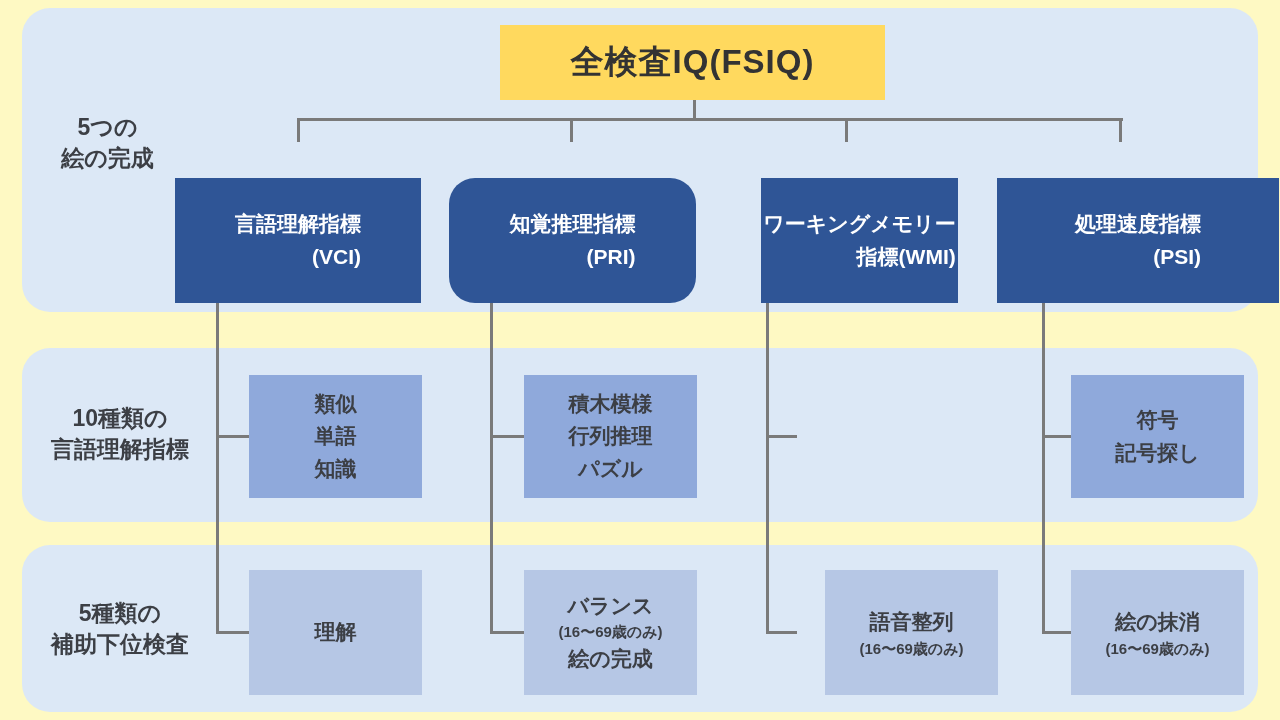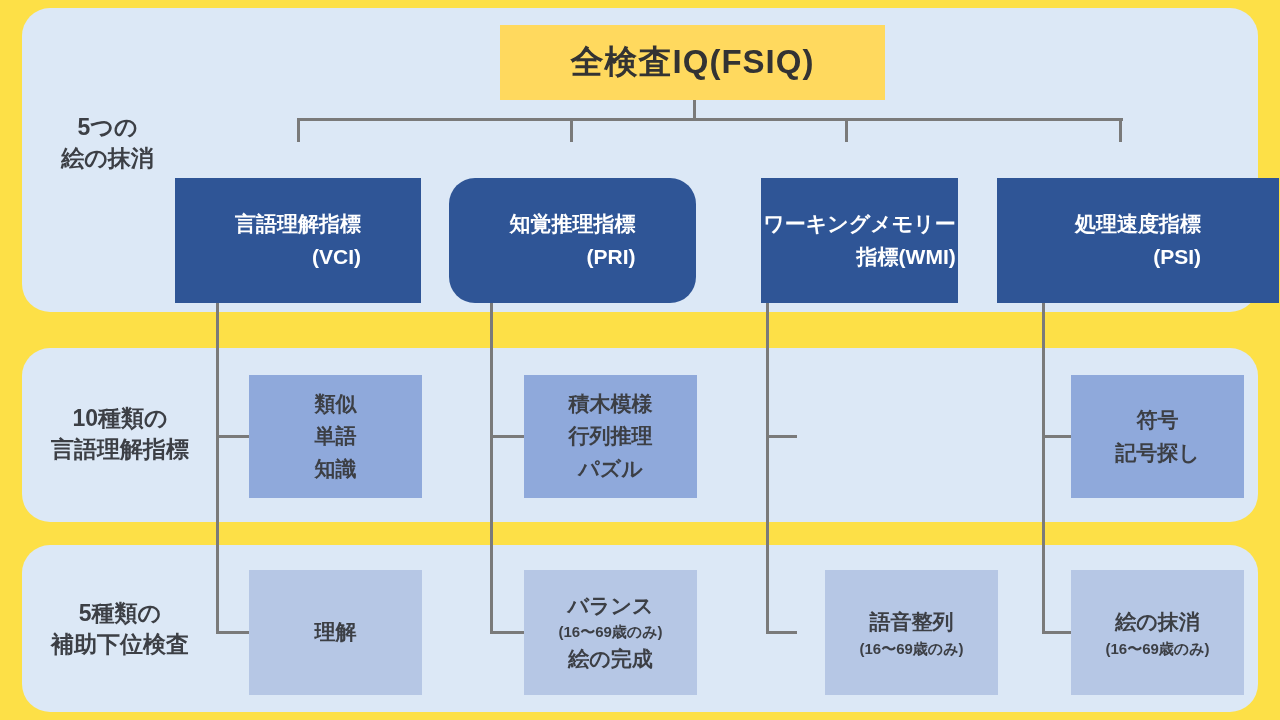--- a/index.html
+++ b/index.html
@@ -1,20 +1,20 @@
 <!DOCTYPE html>
 <html><head>
 <meta charset="utf-8">
 <style>
   html, body { margin: 0; padding: 0; background: #ffffff; }
   .stage {
     position: relative;
     width: 1280px;
     height: 720px;
-    background: #fde047;
+    background: #fef9c3;
     font-family: "Liberation Sans", "DejaVu Sans", sans-serif;
     overflow: hidden;
   }
   .band {
     position: absolute;
     left: 22px;
     width: 1236px;
     background: #dce8f6;
     border-radius: 28px;
   }
@@ -81,21 +81,21 @@
   <div class="connector" style="left:216px;  top:631px; width:33px; height:3px;"></div>
   <div class="connector" style="left:490px;  top:631px; width:34px; height:3px;"></div>
   <div class="connector" style="left:766px;  top:631px; width:31px; height:3px;"></div>
   <div class="connector" style="left:1042px; top:631px; width:29px; height:3px;"></div>
 
   <div class="fsiq-box">
     <span>全検査IQ(FSIQ)</span>
   </div>
 
   <div class="row-label" style="left:25px; top:112px; width:165px;">5つの
-絵の抹消</div>
+絵の完成</div>
   <div class="row-label" style="left:15px; top:403px; width:210px;">10種類の
 言語理解指標</div>
   <div class="row-label" style="left:15px; top:598px; width:210px;">5種類の
 補助下位検査</div>
 
   <div class="index-box" style="left:175px; width:246px;">言語理解指標
 (VCI)</div>
   <div class="index-box" style="left:449px; width:247px;border-radius:26px;">知覚推理指標
 (PRI)</div>
   <div class="index-box" style="left:761px; width:197px;">ワーキングメモリー

